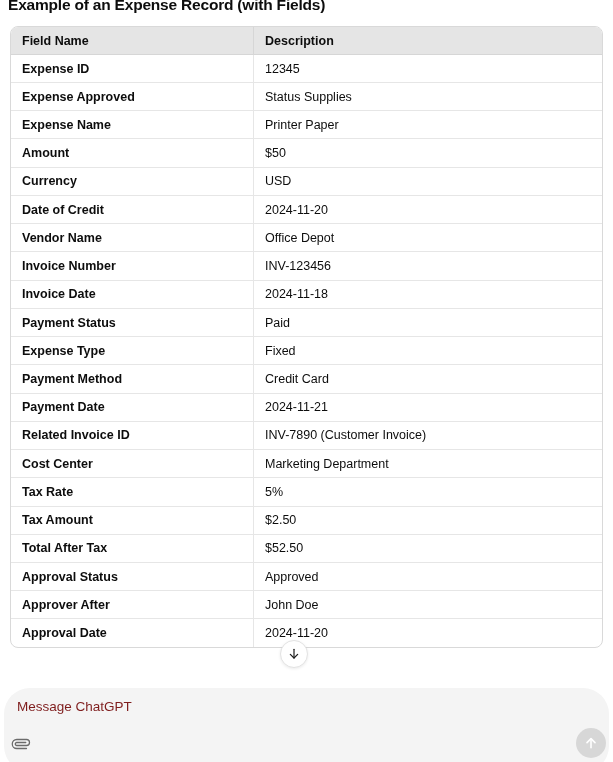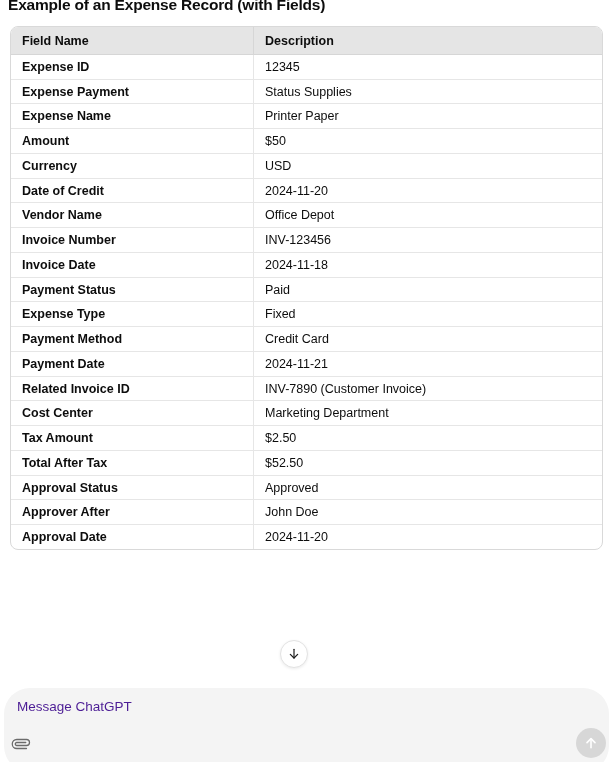--- a/index.html
+++ b/index.html
@@ -15,21 +15,21 @@
     position: absolute;
     left: 8px; top: -4px;
     font-size: 15.5px;
     font-weight: 700;
     letter-spacing: -0.2px;
     white-space: nowrap;
   }
   .table-wrap {
     position: absolute;
     left: 10px; top: 26px;
-    width: 593px; height: 524px;
+    width: 593px; height: 622px;
     border: 1px solid #d9d9d9;
     border-radius: 8px;
     overflow: hidden;
     background: #ffffff;
   }
   table.fields-table {
     width: 100%; height: 100%;
     border-collapse: separate;
     border-spacing: 0;
     font-size: 12.5px;
@@ -77,21 +77,21 @@
     left: 4px; top: 688px;
     width: 605px; height: 84px;
     background: #f4f4f4;
     border-radius: 26px;
     z-index: 4;
   }
   .composer-placeholder {
     position: absolute;
     left: 13px; top: 11px;
     font-size: 13.5px;
-    color: #4c1d95;
+    color: #7f1d1d;
   }
   .attach-btn {
     position: absolute;
     left: 6px; top: 45px;
     width: 22px; height: 22px;
     display: flex; align-items: center; justify-content: center;
     cursor: pointer;
   }
   .attach-btn svg { transform: rotate(45deg); }
   .send-btn {
@@ -116,21 +116,21 @@
         <th>Field Name</th>
         <th>Description</th>
       </tr>
     </thead>
     <tbody>
         <tr>
           <td class="field-cell">Expense ID</td>
           <td class="desc-cell">12345</td>
         </tr>
         <tr>
-          <td class="field-cell">Expense Payment</td>
+          <td class="field-cell">Expense Approved</td>
           <td class="desc-cell">Status Supplies</td>
         </tr>
         <tr>
           <td class="field-cell">Expense Name</td>
           <td class="desc-cell">Printer Paper</td>
         </tr>
         <tr>
           <td class="field-cell">Amount</td>
           <td class="desc-cell">$50</td>
         </tr>
@@ -170,20 +170,24 @@
           <td class="field-cell">Payment Date</td>
           <td class="desc-cell">2024-11-21</td>
         </tr>
         <tr>
           <td class="field-cell">Related Invoice ID</td>
           <td class="desc-cell">INV-7890 (Customer Invoice)</td>
         </tr>
         <tr>
           <td class="field-cell">Cost Center</td>
           <td class="desc-cell">Marketing Department</td>
+        </tr>
+        <tr>
+          <td class="field-cell">Tax Rate</td>
+          <td class="desc-cell">5%</td>
         </tr>
         <tr>
           <td class="field-cell">Tax Amount</td>
           <td class="desc-cell">$2.50</td>
         </tr>
         <tr>
           <td class="field-cell">Total After Tax</td>
           <td class="desc-cell">$52.50</td>
         </tr>
         <tr>

